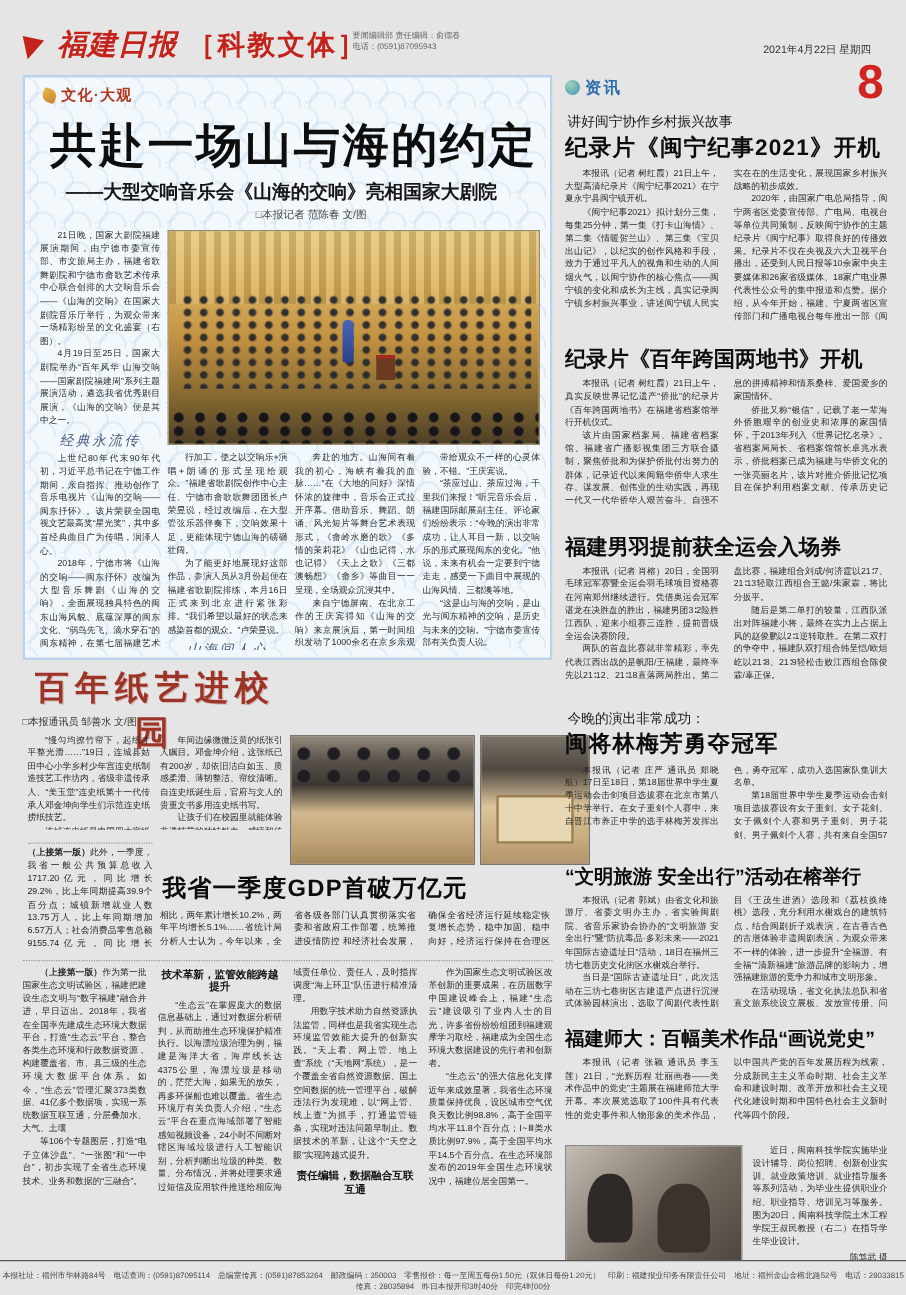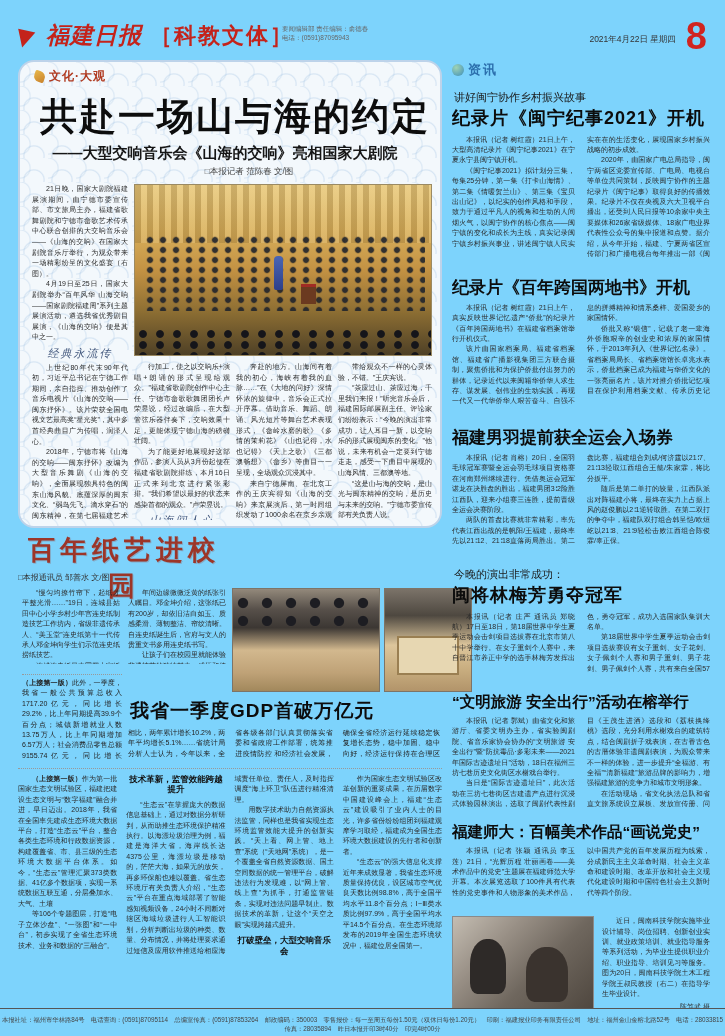--- a/index.html
+++ b/index.html
@@ -1,39 +1,39 @@
 <!DOCTYPE html>
 <html><head>
 <meta charset="utf-8">
 <style>
   * { margin:0; padding:0; box-sizing:border-box; }
   html,body { background:#fff; }
   body { font-family:"Liberation Sans", sans-serif; color:#222; }
-  .page { position:relative; width:725px; height:1036px; background:#7dd3fc; overflow:hidden; margin:0 auto; }
+  .page { position:relative; width:725px; height:1036px; background:#e5e5e5; overflow:hidden; margin:0 auto; }
 
   
   .header { position:absolute; top:16px; left:20px; right:18px; height:44px; }
   .mast-left { position:absolute; left:0; top:4px; display:flex; align-items:center; }
   .mast-flag { width:22px; height:22px; margin-right:4px; position:relative; }
   .mast-flag:before { content:""; position:absolute; left:0; top:2px; border-left:16px solid #c4231b; border-top:7px solid transparent; border-bottom:12px solid transparent; transform:rotate(-12deg); }
   .paper-name { font-size:23px; font-weight:bold; color:#c4231b; font-style:italic; letter-spacing:1px; font-family:"Liberation Serif", serif; }
   .section-bracket { font-size:22px; font-weight:bold; color:#c4231b; margin-left:8px; letter-spacing:2px; }
   .dept-info { position:absolute; left:262px; top:8px; font-size:6.5px; color:#666; line-height:9px; }
-  .mast-right { position:absolute; right:0; top:0; display:flex; align-items:flex-start; }
+  .mast-right { position:absolute; right:0; top:0; display:flex; align-items:flex-end;flex-direction:column; }
   .date-line { font-size:8.5px; color:#333; margin-top:18px; margin-right:10px; }
   .page-number { font-size:38px; font-weight:bold; color:#d02420; line-height:40px; }
 
   
   .wave-box { position:absolute; top:60px; left:18px; width:424px; height:468px;
     background-color:#f3f8fc;
     background-image:
       radial-gradient(circle 13px at 14px 22px, rgba(255,255,255,0) 9px, rgba(152,188,224,.30) 10px, rgba(255,255,255,0) 11.5px),
       radial-gradient(circle 13px at 0px 10px, rgba(255,255,255,0) 9px, rgba(152,188,224,.25) 10px, rgba(255,255,255,0) 11.5px);
     background-size:28px 24px;
-    border:2px solid #bdd3ea; border-radius:16px; overflow:hidden; }
+    border:2px solid #bdd3ea; border-radius:0; overflow:hidden; }
   .section-label { position:absolute; left:14px; top:6px; display:flex; align-items:center; font-size:12px; font-weight:bold; color:#b03a20; letter-spacing:1px; }
   .brush-icon { width:11px; height:11px; background:linear-gradient(135deg,#e8b84b,#c9822c); transform:rotate(20deg); margin-right:4px; border-radius:2px 6px 2px 6px; }
   .headline { position:absolute; left:0; right:10px; top:30px; text-align:right; font-size:37px; font-weight:bold; color:#0d0d0d; letter-spacing:2px; }
   .subheadline { position:absolute; left:0; right:10px; top:82px; text-align:center; font-size:15px; font-weight:bold; color:#161616; }
   .byline { position:absolute; left:0; right:10px; top:104px; text-align:center; font-size:8.5px; color:#444;margin-left:48px; }
   .mf-col { position:absolute; font-size:7px; line-height:10.6px; text-align:justify; color:#2a2a2a; overflow:hidden; }
   .mf-col p, .abody p, .f2-col p, .cap p { text-indent:2em; }
   .mf-col1 { left:12px; top:122px; width:96px; height:336px; }
   .mf-col2 { left:114px; top:300px; width:96px; height:158px; }
   .mf-col3 { left:216px; top:300px; width:96px; height:158px; }
@@ -196,21 +196,21 @@
       
     </div>
   </div>
 
   <div class="eco-section">
     <p><span class="cont-tag">（上接第一版）</span><span>作为第一批国家生态文明试验区，福建把建设生态文明与“数字福建”融合并进，早日迈出。2018年，我省在全国率先建成生态环境大数据平台，打造“生态云”平台，整合各类生态环境和行政数据资源，构建覆盖省、市、县三级的生态环境大数据平台体系。如今，“生态云”管理汇聚373类数据、41亿多个数据项，实现一系统数据互联互通，分层叠加水、大气、土壤</span></p>
     <p>等106个专题图层，打造“电子立体沙盘”、“一张图”和“一中台”，初步实现了全省生态环境技术、业务和数据的“三融合”。</p>
     <div class="eco-subhead">技术革新，监管效能跨越提升</div>
     <p>“生态云”在掌握庞大的数据信息基础上，通过对数据分析研判，从而助推生态环境保护精准执行。以海漂垃圾治理为例，福建是海洋大省，海岸线长达4375公里，海漂垃圾是移动的，茫茫大海，如果无的放矢，再多环保船也难以覆盖。省生态环境厅有关负责人介绍，“生态云”平台在重点海域部署了智能感知视频设备，24小时不间断对辖区海域垃圾进行人工智能识别，分析判断出垃圾的种类、数量、分布情况，并将处理要求通过短信及应用软件推送给相应海域责任单位、责任人，及时指挥调度“海上环卫”队伍进行精准清理。</p>
     <p>用数字技术助力自然资源执法监管，同样也是我省实现生态环境监管效能大提升的创新实践。“天上看、网上管、地上查”系统（“天地网”系统），是一个覆盖全省自然资源数据、国土空间数据的统一管理平台，破解违法行为发现难，以“网上管、线上查”为抓手，打通监管链条，实现对违法问题早制止。数据技术的革新，让这个“天空之眼”实现跨越式提升。</p>
-    <div class="eco-subhead">打破壁垒，大型交响音乐会</div>
+    <div class="eco-subhead">责任编辑，数据融合互联互通</div>
     <p>作为国家生态文明试验区改革创新的重要成果，在历届数字中国建设峰会上，福建“生态云”建设吸引了业内人士的目光，许多省份纷纷组团到福建观摩学习取经，福建成为全国生态环境大数据建设的先行者和创新者。</p>
     <p>“生态云”的强大信息化支撑近年来成效显著，我省生态环境质量保持优良，设区城市空气优良天数比例98.8%，高于全国平均水平11.8个百分点；Ⅰ~Ⅲ类水质比例97.9%，高于全国平均水平14.5个百分点。在生态环境部发布的2019年全国生态环境状况中，福建位居全国第一。</p>
   </div>
 
   <div class="sidebar">
     <div class="zixun-row">
       <span class="zixun-icon"></span>
       <span class="zixun-text">资讯</span>
     </div>
 

